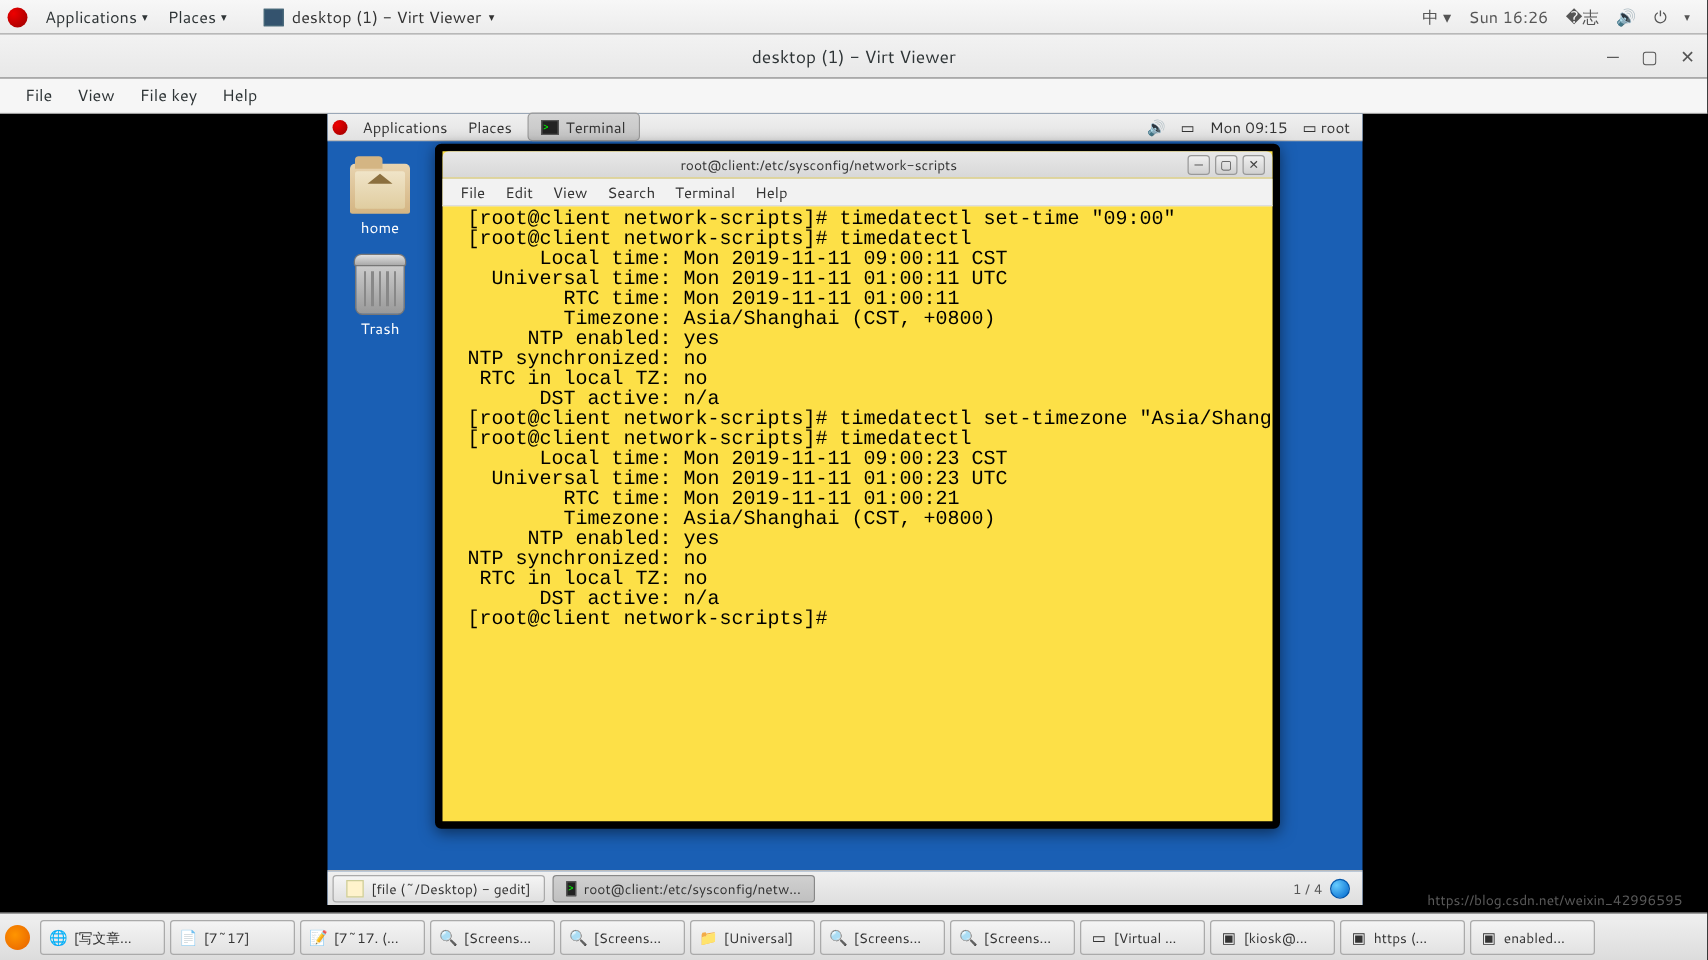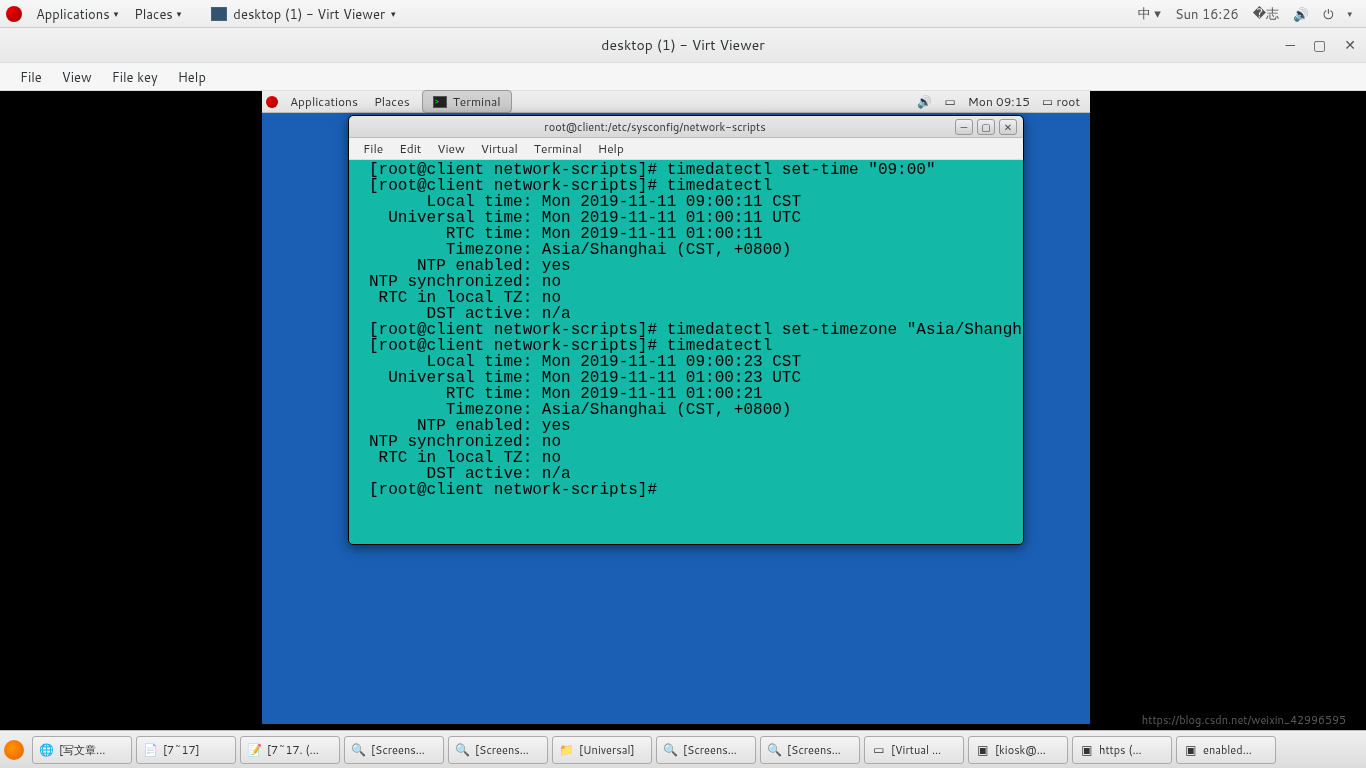--- a/index.html
+++ b/index.html
@@ -29,21 +29,21 @@
 .inner-top .inner-right{margin-left:auto;display:flex;align-items:center;gap:12px;padding-right:6px}
 .inner-top .inner-right>span{cursor:pointer}
 .desktop-icons{position:absolute;left:18px;top:40px;display:flex;flex-direction:column;gap:18px;color:#fff;font-size:12px;text-align:center}
 .folder-icon{width:48px;height:40px;background:linear-gradient(#e8d4b0,#d4b583);border-radius:4px 4px 2px 2px;position:relative;margin:0 auto 2px}
 .folder-icon::before{content:"";position:absolute;top:-6px;left:4px;width:22px;height:10px;background:#d4b583;border-radius:3px 3px 0 0}
 .folder-icon::after{content:"";position:absolute;inset:6px 4px 4px;background:linear-gradient(#f0e4c8,#e0cda0);border-radius:2px}
 .home-roof{position:absolute;top:8px;left:50%;transform:translateX(-50%);width:0;height:0;border-left:10px solid transparent;border-right:10px solid transparent;border-bottom:8px solid #8b6f3e;z-index:1}
 .trash-icon{width:40px;height:44px;background:linear-gradient(#d0d0d0,#999);border-radius:3px 3px 6px 6px;margin:0 auto 2px;position:relative;border:1px solid #777}
 .trash-icon::before{content:"";position:absolute;top:-6px;left:-2px;right:-2px;height:8px;background:linear-gradient(#e0e0e0,#aaa);border-radius:6px 6px 2px 2px;border:1px solid #777}
 .trash-icon::after{content:"";position:absolute;top:8px;left:6px;right:6px;bottom:6px;background:repeating-linear-gradient(90deg,#888 0,#888 2px,transparent 2px,transparent 6px)}
-.terminal-win{position:absolute;left:86px;top:24px;width:676px;height:430px;background:#14b8a6;border:1px solid #000000;border-radius:5px;box-shadow:0 3px 12px rgba(0,0,0,.5)}
+.terminal-win{position:absolute;left:86px;top:24px;width:676px;height:548px;background:#fde047;border:6px solid #000000;border-radius:5px;box-shadow:0 3px 12px rgba(0,0,0,.5)}
 .term-title{height:22px;background:linear-gradient(#e8e8e8,#d8d8d8);border-bottom:1px solid #bbb;border-radius:5px 5px 0 0;display:flex;align-items:center;font-size:11px;color:#333;padding:0 6px}
 .term-title .ttext{flex:1;text-align:center}
 .term-title .tbtns{display:flex;gap:4px}
 .term-title .tbtn{width:18px;height:16px;background:linear-gradient(#f0f0f0,#d0d0d0);border:1px solid #999;border-radius:3px;display:flex;align-items:center;justify-content:center;font-size:10px;cursor:pointer;color:#444}
 .term-menu{height:22px;background:#f2f2f2;border-bottom:1px solid #ddd;display:flex;align-items:center;padding-left:6px;font-size:12px;color:#333}
 .term-menu span{padding:0 8px;cursor:pointer}
 .term-body{padding:2px 20px;font-family:Liberation Mono, monospace;font-size:16px;line-height:16px;color:#000;white-space:pre;overflow:hidden;height:532px}
 .inner-bottom{position:absolute;bottom:0;left:0;right:0;height:28px;background:linear-gradient(#f0f0f0,#dedede);border-top:1px solid #bbb;display:flex;align-items:center;padding:0 4px;font-size:11px;color:#333}
 .task{display:flex;align-items:center;gap:6px;padding:2px 10px;background:linear-gradient(#f5f5f5,#e0e0e0);border:1px solid #aaa;border-radius:3px;margin-right:6px;cursor:pointer;max-width:210px;white-space:nowrap;overflow:hidden;text-overflow:ellipsis}
 .task.active{background:linear-gradient(#d0d0d0,#c0c0c0);border-color:#888}
@@ -115,35 +115,47 @@
         </div>
       </div>
       <div class="inner-right">
         <span>🔊</span>
         <span>▭</span>
         <span>Mon 09:15</span>
         <span>▭ <span>root</span></span>
       </div>
     </div>
 
+    <div class="desktop-icons">
+      <div>
+        <div class="folder-icon">
+            <div class="home-roof"></div>
+          </div>
+        <div>home</div>
+      </div>
+      <div>
+        <div class="trash-icon"></div>
+        <div>Trash</div>
+      </div>
+    </div>
 
     <div class="terminal-win">
       <div class="term-title">
         <span class="ttext">root@client:/etc/sysconfig/network-scripts</span>
         <div class="tbtns">
           <span class="tbtn">—</span>
           <span class="tbtn">▢</span>
           <span class="tbtn">✕</span>
         </div>
       </div>
       <div class="term-menu">
         <span>File</span>
         <span>Edit</span>
         <span>View</span>
-        <span>Virtual</span>
+        <span>Search</span>
         <span>Terminal</span>
         <span>Help</span>
       </div>
       <div class="term-body" id="term-body">[root@client network-scripts]# timedatectl set-time "09:00"
 [root@client network-scripts]# timedatectl
       Local time: Mon 2019-11-11 09:00:11 CST
   Universal time: Mon 2019-11-11 01:00:11 UTC
         RTC time: Mon 2019-11-11 01:00:11
         Timezone: Asia/Shanghai (CST, +0800)
      NTP enabled: yes
@@ -156,20 +168,34 @@
   Universal time: Mon 2019-11-11 01:00:23 UTC
         RTC time: Mon 2019-11-11 01:00:21
         Timezone: Asia/Shanghai (CST, +0800)
      NTP enabled: yes
 NTP synchronized: no
  RTC in local TZ: no
       DST active: n/a
 [root@client network-scripts]# </div>
     </div>
 
+    <div class="inner-bottom">
+      <div class="task">
+        <span style="width:14px;height:14px;background:#fff3cc;border:1px solid #cc9"></span>
+        <span>[file (~/Desktop) - gedit]</span>
+      </div>
+      <div class="task active">
+        <span class="term-icon"></span>
+        <span>root@client:/etc/sysconfig/netw...</span>
+      </div>
+      <div class="wkspc">
+        <span>1 / 4</span>
+        <span class="blue-circle"></span>
+      </div>
+    </div>
 
   </div>
 </div>
 
 <div class="outer-taskbar">
   <span class="ff-icon"></span>
   <div id="outer-tasks" style="display:flex;gap:4px;flex:1;overflow:hidden">
       <div class="otask">
         <span class="oicon">🌐</span>
         <span>[写文章...</span>

